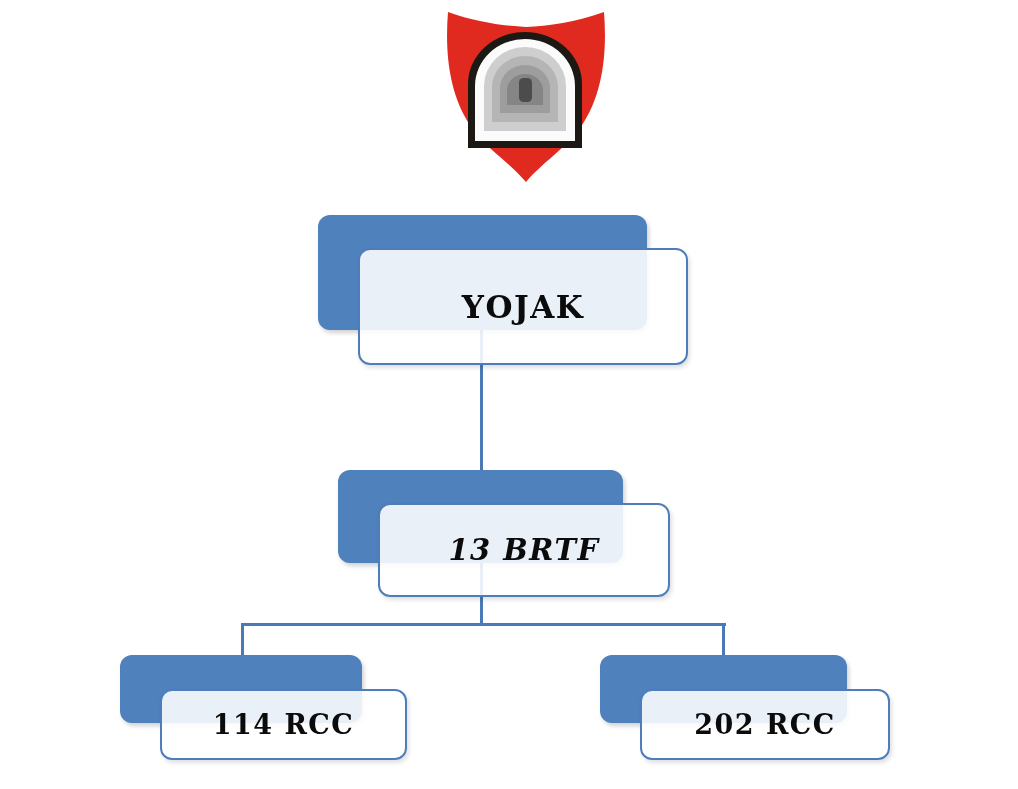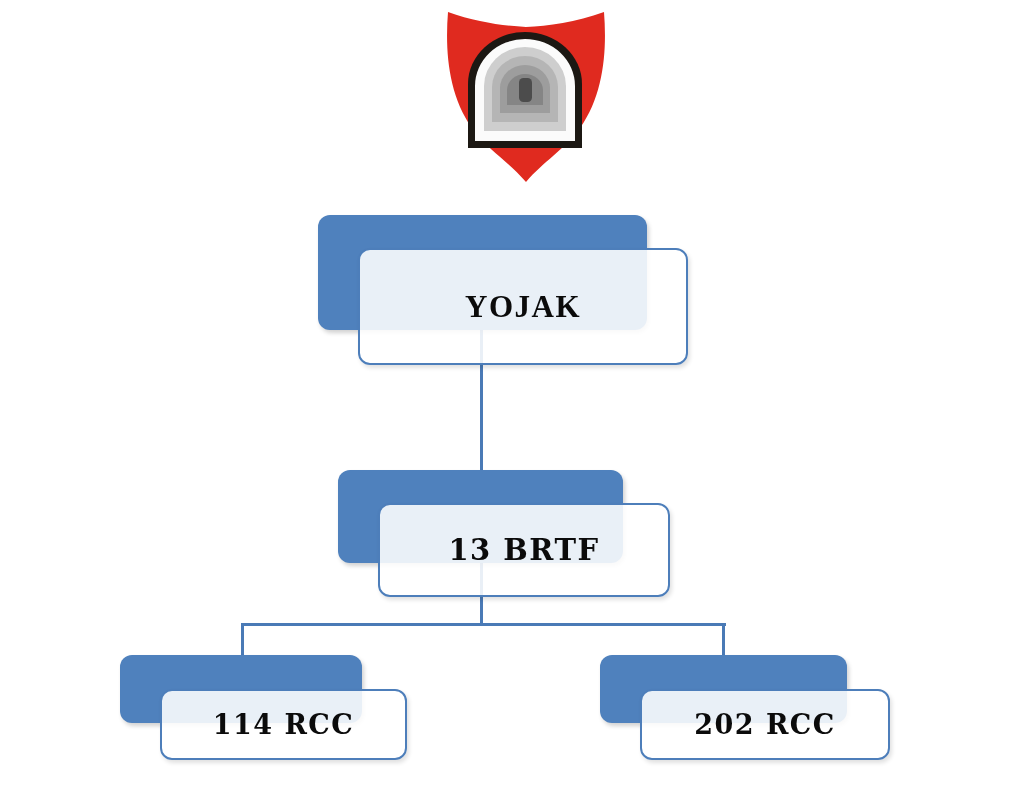--- a/index.html
+++ b/index.html
@@ -31,29 +31,29 @@
     align-items: center;
     justify-content: center;
     box-shadow: 2px 3px 4px rgba(0,0,0,0.12);
   }
   .node-label {
     font-weight: 700;
     color: #0b0b0b;
     letter-spacing: 1.5px;
     white-space: nowrap;
   }
-  .fs-yojak { font-size: 31px; font-family: Liberation Serif, serif; }
+  .fs-yojak { font-size: 31px; }
   .fs-brtf  { font-size: 29px; }
   .fs-rcc   { font-size: 27px; }
 
   
   .yojak-back  { left: 318px; top: 215px; width: 329px; height: 115px; }
   .yojak-front { left: 358px; top: 248px; width: 330px; height: 117px; }
   .brtf-back   { left: 338px; top: 470px; width: 285px; height: 93px; }
-  .brtf-front  { left: 378px; top: 503px; width: 292px; height: 94px; }
+  .brtf-front  { left: 378px; top: 503px; width: 292px; height: 94px; font-style: italic; }
   .rccl-back   { left: 120px; top: 655px; width: 242px; height: 68px; }
   .rccl-front  { left: 160px; top: 689px; width: 247px; height: 71px; }
   .rccr-back   { left: 600px; top: 655px; width: 247px; height: 68px; }
   .rccr-front  { left: 640px; top: 689px; width: 250px; height: 71px; }
 
   
   .conn-v1     { left: 480px; top: 330px; width: 3px;   height: 140px; }
   .conn-v2     { left: 480px; top: 563px; width: 3px;   height: 63px;  }
   .conn-h      { left: 241px; top: 623px; width: 485px; height: 3px;   }
   .conn-dl     { left: 241px; top: 623px; width: 3px;   height: 32px;  }

